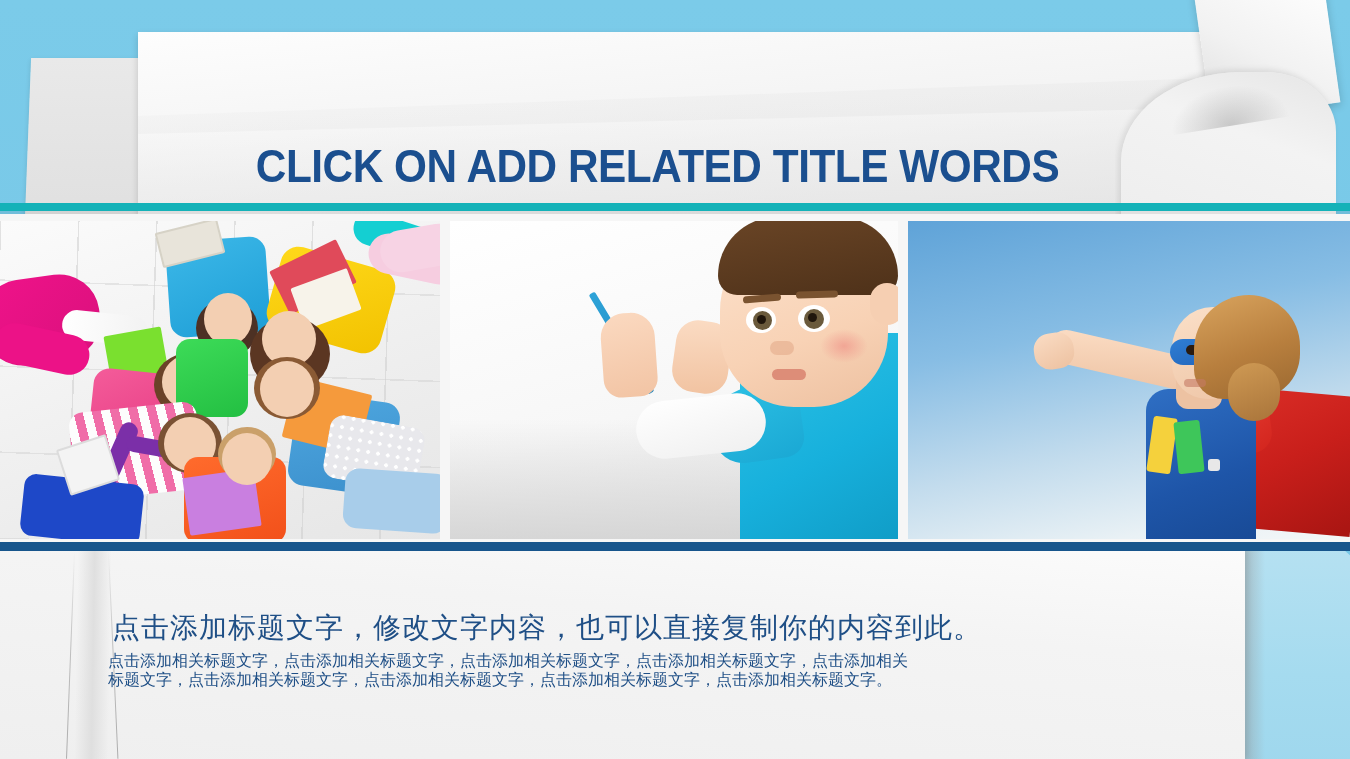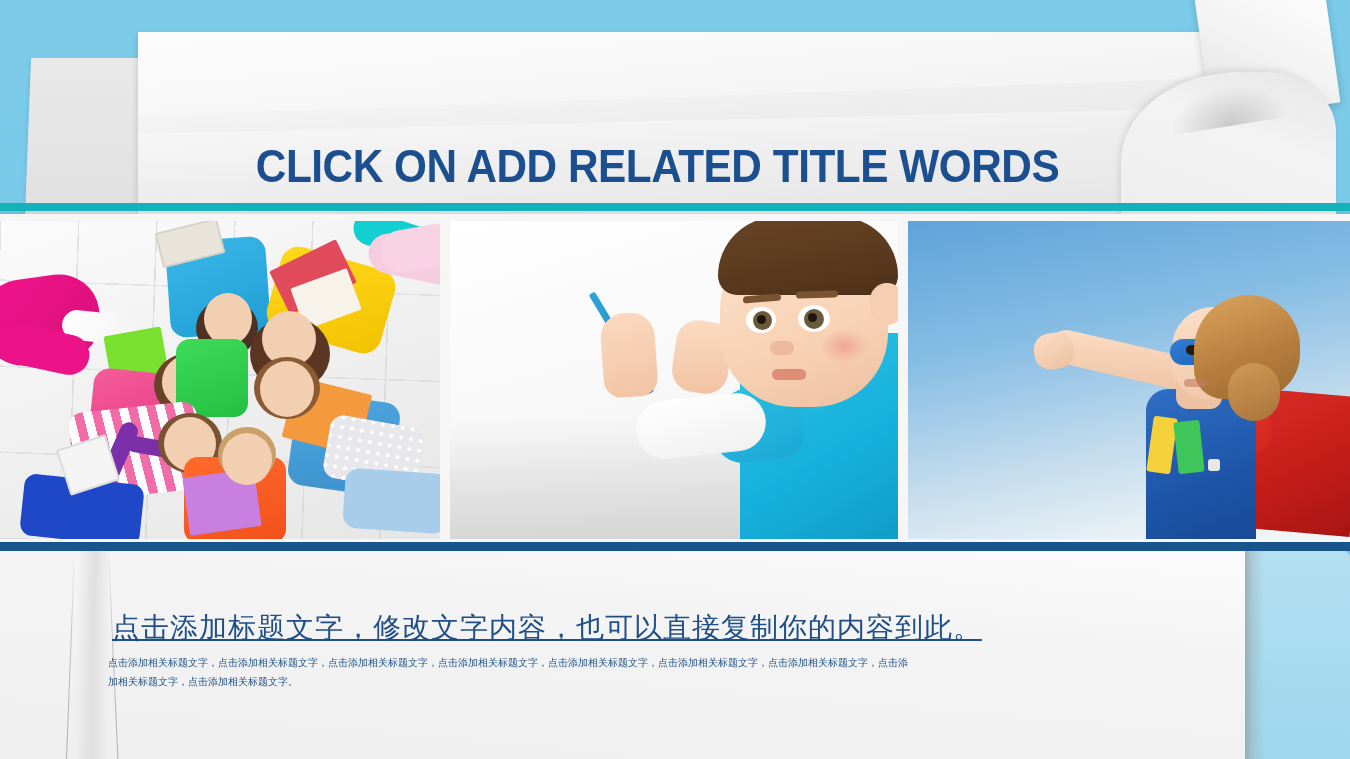--- a/index.html
+++ b/index.html
@@ -285,29 +285,28 @@
   .body-heading {
     position: absolute;
     left: 112px;
     top: 611px;
     font-family: "Liberation Serif", serif;
     font-size: 28px;
     line-height: 34px;
     color: #1f4f86;
     letter-spacing: 1px;
     z-index: 20;
-    text-decoration: underline;
   }
   .body-paragraph {
     position: absolute;
     left: 108px;
     top: 653px;
     width: 800px;
-    font-family: Liberation Sans, sans-serif;
-    font-size: 10px;
+    font-family: Liberation Mono, monospace;
+    font-size: 16px;
     line-height: 19px;
     color: #1f4f86;
     z-index: 20;
   }
 </style>
 </head>
 <body>
 
 <div class="slide">
 

